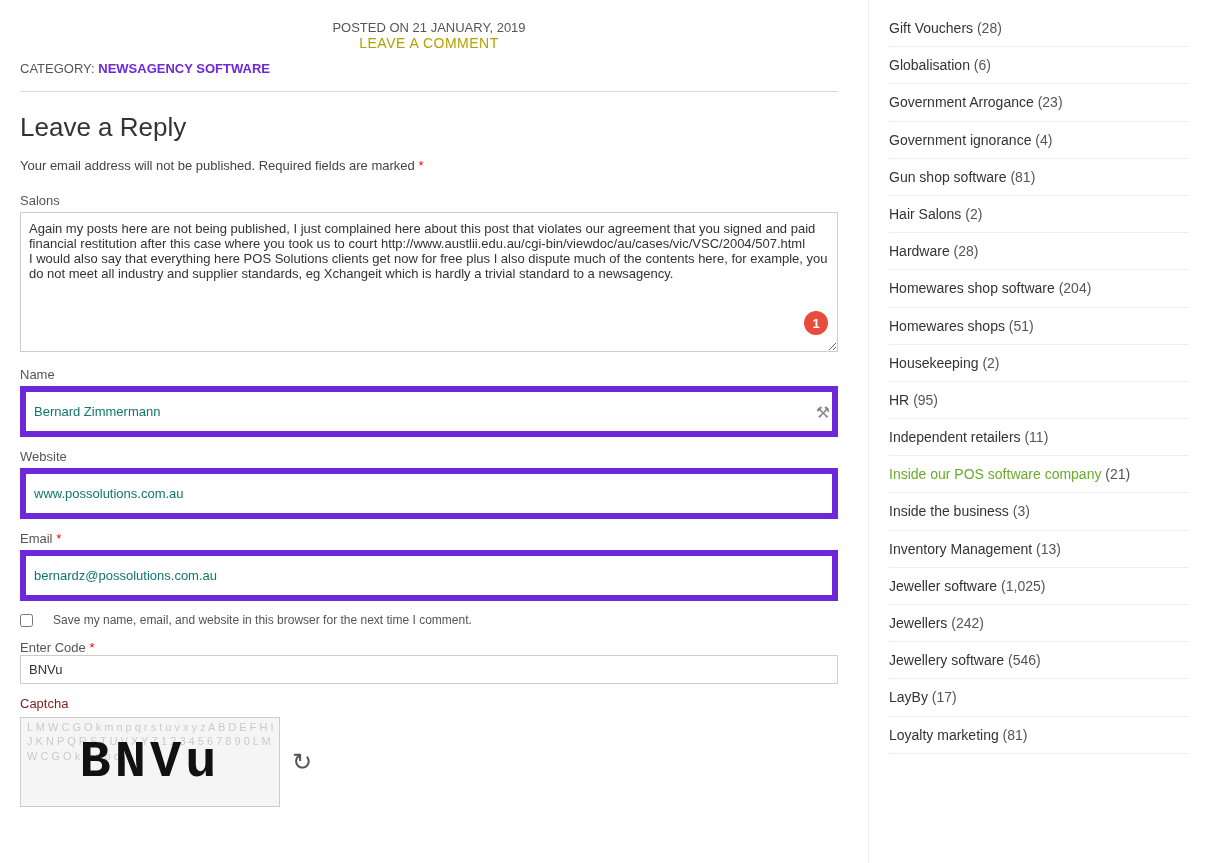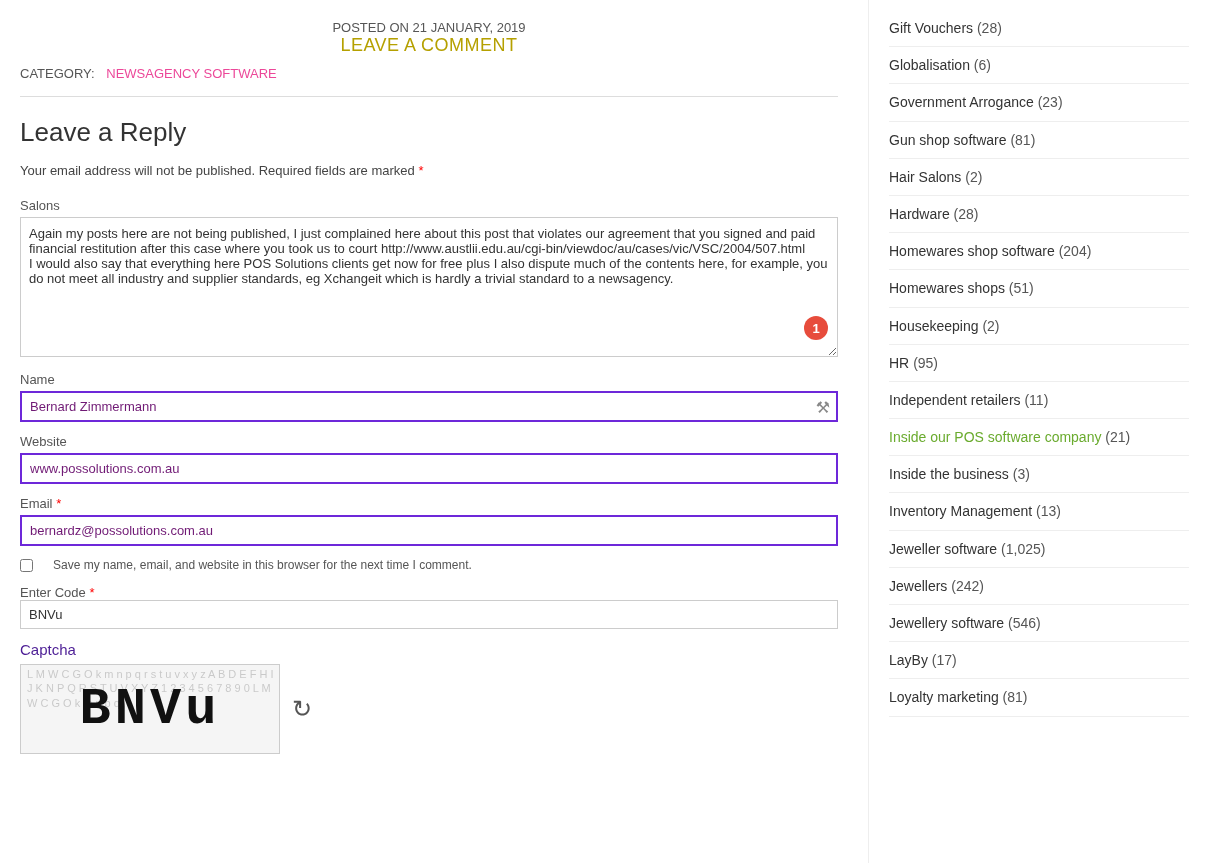--- a/index.html
+++ b/index.html
@@ -34,34 +34,33 @@
       flex-direction: column;
     }
     .post-date {
       font-size: 13px;
       color: #555;
       text-transform: uppercase;
     }
     .leave-comment-link {
       color: #b5a000;
       text-decoration: none;
-      font-size: 18px;
+      font-size: 14px;
       text-transform: uppercase;
       letter-spacing: 0.5px;
     }
     .category-line {
       font-size: 13px;
       color: #555;
       margin-bottom: 15px;
     }
     .category-link {
-      color: #ec4899;
+      color: #6d28d9;
       text-decoration: none;
-      font-weight: normal;
-      margin-left: 8px;
+      font-weight: bold;
     }
     .divider {
       border: none;
       border-top: 1px solid #ddd;
       margin: 15px 0 20px 0;
     }
     .leave-reply-title {
       font-size: 26px;
       font-weight: normal;
       color: #333;
@@ -92,25 +91,25 @@
       height: 140px;
       border: 1px solid #ccc;
       padding: 8px;
       font-size: 13px;
       resize: vertical;
       font-family: Arial, sans-serif;
       color: #333;
     }
     input.form-control {
       width: 100%;
-      border: 2px solid #6d28d9;
-      padding: 6px 8px;
+      border: 6px solid #6d28d9;
+      padding: 12px 8px;
       font-size: 13px;
       font-family: Arial, sans-serif;
-      color: #701a75;
+      color: #0f766e;
     }
     .name-input-wrapper {
       position: relative;
     }
     .name-icon {
       position: absolute;
       right: 8px;
       top: 50%;
       transform: translateY(-50%);
       font-size: 16px;
@@ -152,22 +151,22 @@
     .enter-code-label .required-star { color: red; }
     .code-input {
       width: 100%;
       border: 1px solid #ccc;
       padding: 6px 8px;
       font-size: 13px;
       font-family: Arial, sans-serif;
       color: #333;
     }
     .captcha-label {
-      font-size: 15px;
-      color: #4c1d95;
+      font-size: 13px;
+      color: #7f1d1d;
       margin: 10px 0 6px 0;
     }
     .captcha-row {
       display: flex;
       align-items: center;
       gap: 12px;
     }
     .captcha-image {
       width: 260px;
       height: 90px;
@@ -308,20 +307,21 @@
       </div>
     </div>
   </div>
 
   <div class="sidebar">
     <ul class="sidebar-list">
 
       <li><a href="#">Gift Vouchers <span class="count">(28)</span></a></li>
       <li><a href="#">Globalisation <span class="count">(6)</span></a></li>
       <li><a href="#">Government Arrogance <span class="count">(23)</span></a></li>
+      <li><a href="#">Government ignorance <span class="count">(4)</span></a></li>
       <li><a href="#">Gun shop software <span class="count">(81)</span></a></li>
       <li><a href="#">Hair Salons <span class="count">(2)</span></a></li>
       <li><a href="#">Hardware <span class="count">(28)</span></a></li>
       <li><a href="#">Homewares shop software <span class="count">(204)</span></a></li>
       <li><a href="#">Homewares shops <span class="count">(51)</span></a></li>
       <li><a href="#">Housekeeping <span class="count">(2)</span></a></li>
       <li><a href="#">HR <span class="count">(95)</span></a></li>
       <li><a href="#">Independent retailers <span class="count">(11)</span></a></li>
       <li><a href="#" class="active">Inside our POS software company <span class="count">(21)</span></a></li>
       <li><a href="#">Inside the business <span class="count">(3)</span></a></li>

